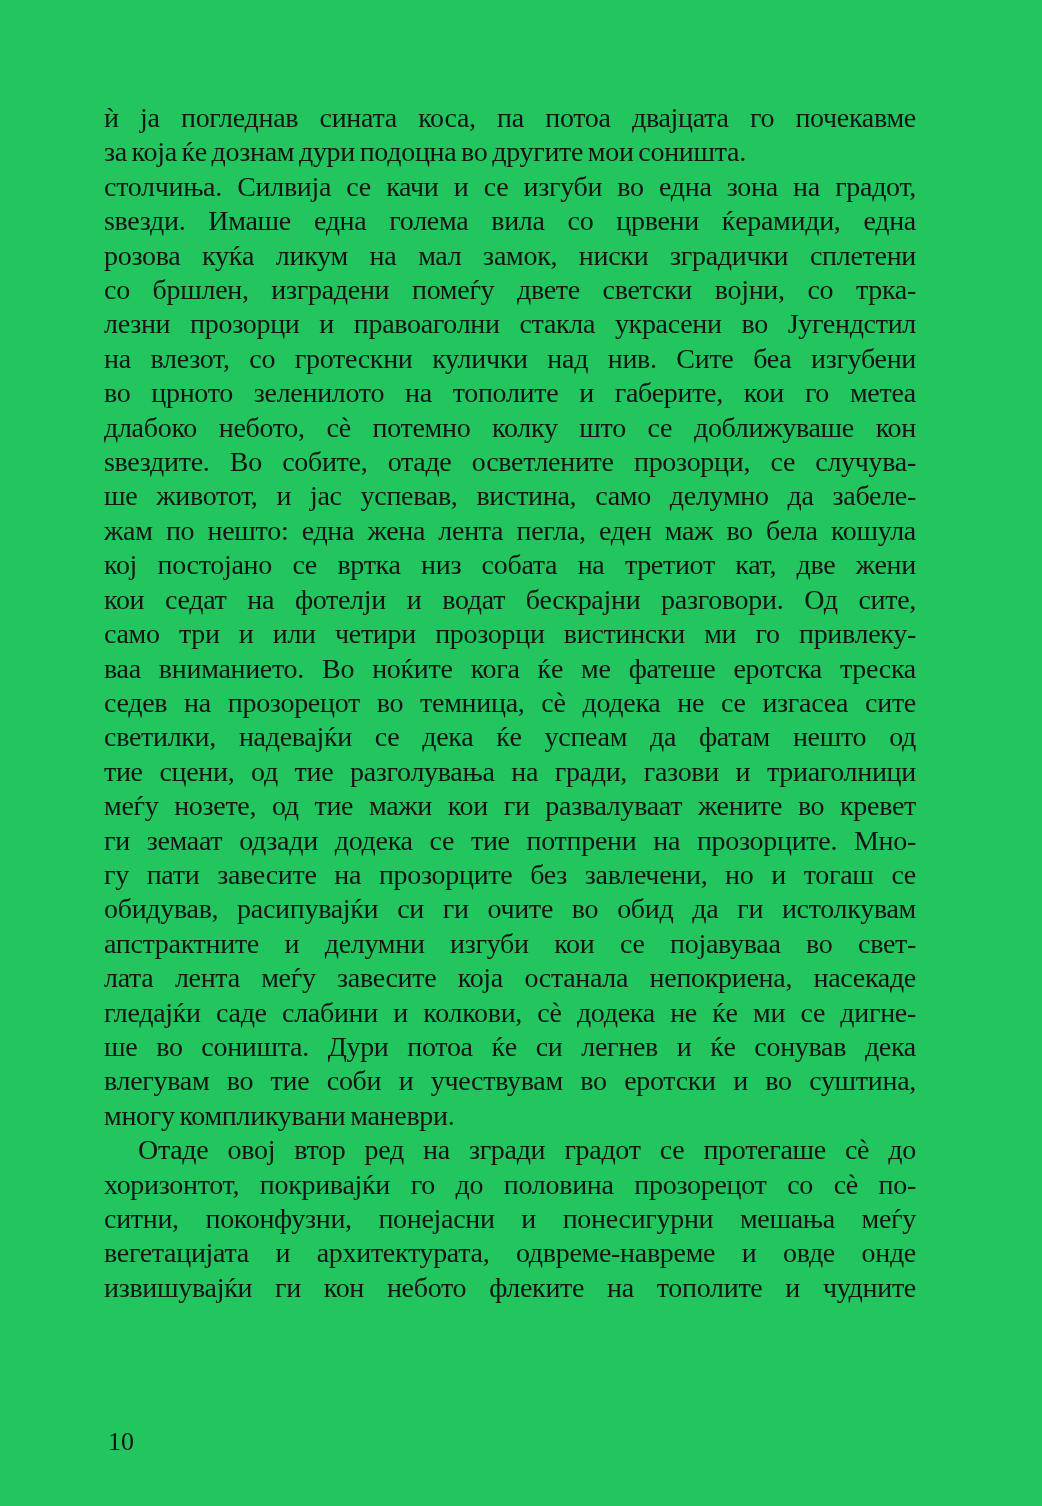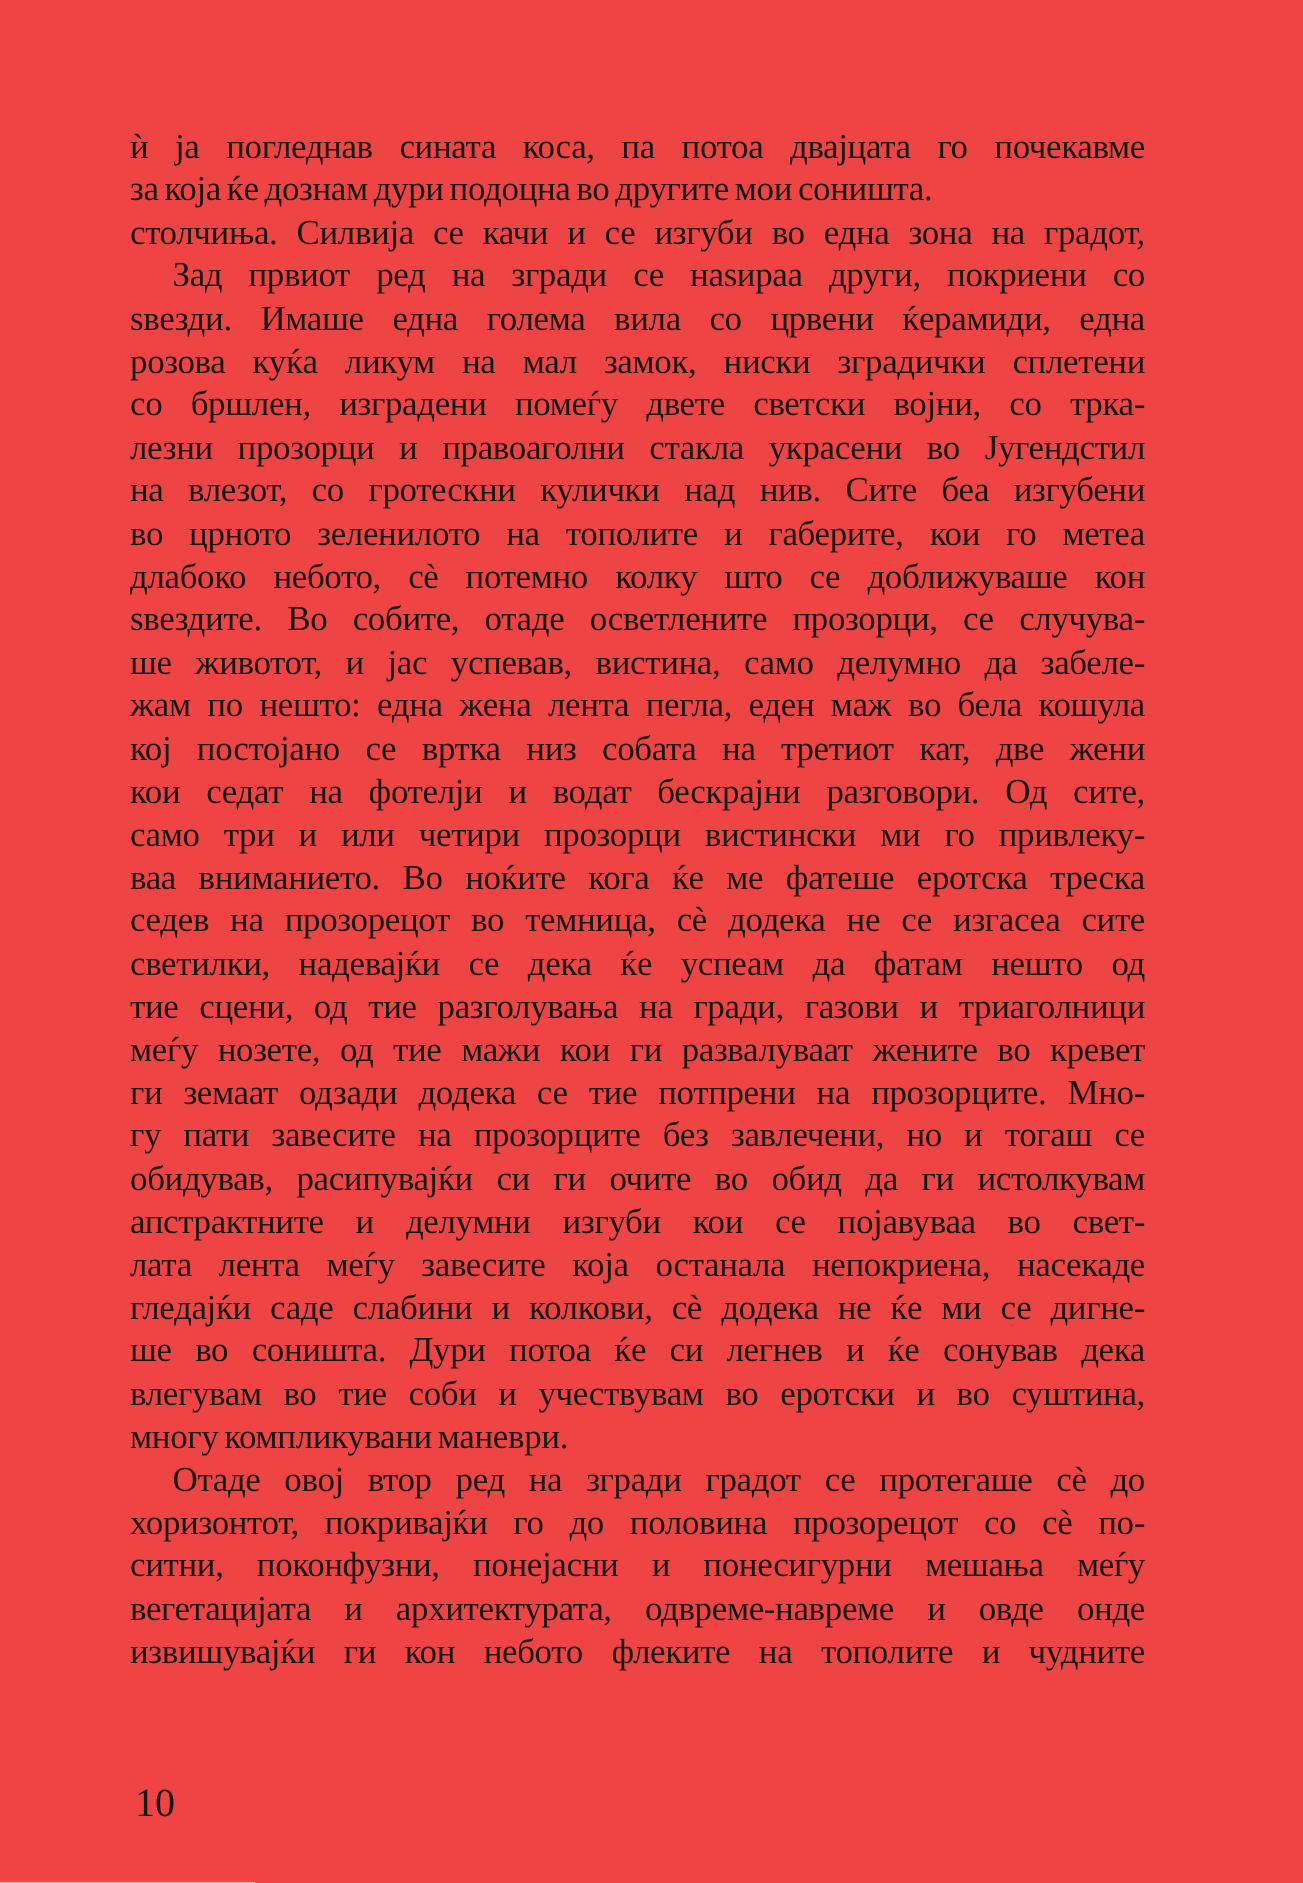--- a/index.html
+++ b/index.html
@@ -4,21 +4,21 @@
 <style>
   html, body {
     margin: 0;
     padding: 0;
     background: #ffffff;
   }
   .page {
     position: relative;
     width: 1042px;
     height: 1506px;
-    background: #ef4444;
+    background: #22c55e;
     overflow: hidden;
     font-family: "Liberation Serif", "DejaVu Serif", serif;
     color: #141414;
   }
   .text-block {
     position: absolute;
     left: 104px;
     top: 101px;
     width: 812px;
   }
@@ -36,37 +36,36 @@
     text-indent: 34px;
   }
   .line.end {
     text-align: left;
     text-align-last: left;
   }
   .page-number {
     position: absolute;
     left: 108px;
     top: 1424px;
-    font-size: 32px;
+    font-size: 26px;
     line-height: 36px;
     color: #161616;
   }
 </style>
 </head>
 <body>
 
 <div class="page">
   <div class="text-block" id="text-block">
       <div class="paragraph">
         <div class="line">ѝ ја погледнав сината коса, па потоа двајцата го почекавме</div>
         <div class="line end">за која ќе дознам дури подоцна во другите мои соништа.</div>
         <div class="line">столчиња. Силвија се качи и се изгуби во една зона на градот,</div>
       </div>
       <div class="paragraph">
-        <div class="line indent">Зад првиот ред на згради се наѕираа други, покриени со</div>
         <div class="line">ѕвезди. Имаше една голема вила со црвени ќерамиди, една</div>
         <div class="line">розова куќа ликум на мал замок, ниски зградички сплетени</div>
         <div class="line">со бршлен, изградени помеѓу двете светски војни, со трка-</div>
         <div class="line">лезни прозорци и правоаголни стакла украсени во Југендстил</div>
         <div class="line">на влезот, со гротескни кулички над нив. Сите беа изгубени</div>
         <div class="line">во црното зеленилото на тополите и габерите, кои го метеа</div>
         <div class="line">длабоко небото, сѐ потемно колку што се доближуваше кон</div>
         <div class="line">ѕвездите. Во собите, отаде осветлените прозорци, се случува-</div>
         <div class="line">ше животот, и јас успевав, вистина, само делумно да забеле-</div>
         <div class="line">жам по нешто: една жена лента пегла, еден маж во бела кошула</div>

